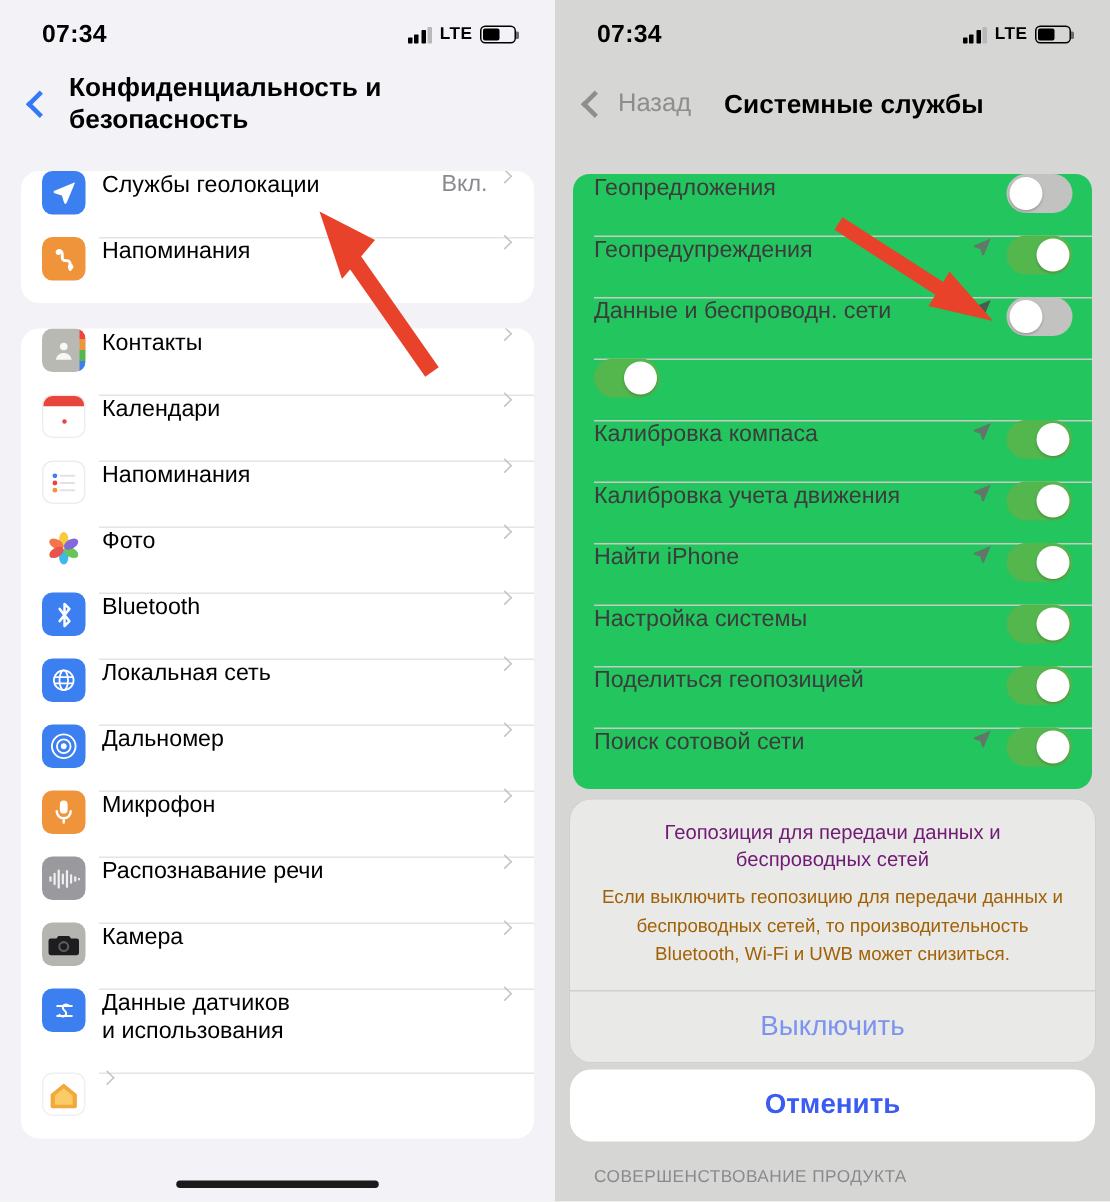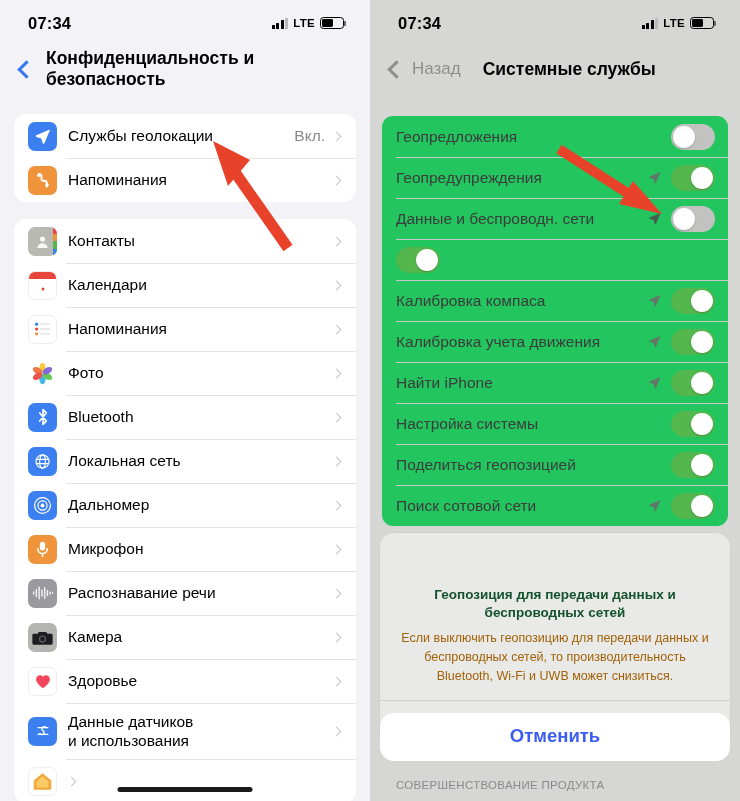--- a/index.html
+++ b/index.html
@@ -42,21 +42,21 @@
       border-bottom: 3px solid #3478f6; transform: rotate(45deg); margin-left: 6px; flex: none; }
   .back-chevron.gray { border-color: #8e8e8e; }
   .nav-title { font-size: 17.5px; font-weight: 700; color:#000; }
   .panel-left .nav-title { margin-left: 13px; }
   .back-label { font-size: 17px; color:#8e8e8e; margin-left: 9px; }
   .panel-right .nav-title { margin-left: 22px; }
 
   
   .card { background:#ffffff; border-radius: 12px; margin: 0 14px; overflow: hidden; }
   .panel-left .card { margin-bottom: 17px; }
-  .row { display:flex; align-items:center; min-height: 44px; padding-left: 14px; position: relative; }
+  .row { display:flex; min-height: 44px; padding-left: 14px; position: relative; }
   .row + .row::before {
     content:""; position:absolute; left: 52px; right: 0; top: 0; height: 1px; background: #e4e4e6;
   }
   .row-ico { width: 29px; height: 29px; border-radius: 7px; flex: none;
              display:flex; align-items:center; justify-content:center; margin-right: 11px; }
   .row-label { font-size: 15.5px; color:#000; flex: 1; line-height: 1.25; }
   .row-value { font-size: 15.5px; color:#8a8a8e; margin-right: 8px; margin-left: 42px; }
   .chev { width: 7px; height: 7px; border-top: 1.8px solid #c4c4c7;
           border-right: 1.8px solid #c4c4c7; transform: rotate(45deg); margin-right: 16px; flex:none; }
 
@@ -75,21 +75,21 @@
   .sw.on  .knob { right: 2px; }
   .sw.off .knob { left: 2px; }
 
   
   .alert {
     position:absolute; left: 10px; right: 10px; top: 533px;
     background:#e9e9e7; border-radius: 14px; overflow:hidden;
     box-shadow: 0 0 0 .5px rgba(0,0,0,.04);
   }
   .alert-body { padding: 13px 18px 14px; text-align:center; }
-  .alert-title { font-size: 13.5px; font-weight: 700; color:#14532d; line-height: 1.35; margin-top: 40px; }
+  .alert-title { font-size: 13.5px; font-weight: 400; color:#701a75; line-height: 1.35; }
   .alert-msg { font-size: 12.5px; color:#a16207; line-height: 1.5; margin-top: 7px; }
   .alert-btn { border-top: 1px solid #d0d0ce; text-align:center; padding: 12px 0 13px;
                font-size: 18.5px; color:#7c93f0; }
   .cancel-btn {
     position:absolute; left: 10px; right: 10px; top: 713px;
     background:#fff; border-radius: 14px; text-align:center;
     padding: 12px 0 14px; font-size: 18.5px; font-weight: 700; color:#3a5cf0;
   }
   .footer-cap { position:absolute; left: 26px; top: 779px; font-size: 11.5px;
                 letter-spacing: .3px; color:#8a8a8e; }
@@ -280,29 +280,20 @@
           <svg width="21" height="17" viewBox="0 0 24 19">
             <path d="M2 5.2h4.4l1.5-2h8.2l1.5 2H22a1.6 1.6 0 0 1 1.6 1.6v9.4A1.6 1.6 0 0 1 22 17.8H2A1.6 1.6 0 0 1 .4 16.2V6.8A1.6 1.6 0 0 1 2 5.2z" fill="#1d1d1f"></path>
             <circle cx="12" cy="11.3" r="4.2" fill="#5a5a5e"></circle>
               <circle cx="12" cy="11.3" r="2.6" fill="#1d1d1f"></circle>
           </svg>
         </span>
         <span class="row-label">Камера</span>
         <span class="chev"></span>
       </div>
 
-      <div class="row">
-        <span class="row-ico" style="background:#fff;border:1px solid #ededed">
-          <svg width="16" height="15" viewBox="0 0 24 22">
-              <path d="M12 21S1.6 14.3 1.6 7.6A5.9 5.9 0 0 1 12 3.9 5.9 5.9 0 0 1 22.4 7.6C22.4 14.3 12 21 12 21z" fill="#f2465c"></path>
-            </svg>
-        </span>
-        <span class="row-label">Здоровье</span>
-        <span class="chev"></span>
-      </div>
 
       <div class="row" style="min-height:56px">
         <span class="row-ico" style="background:#3b7ff0">
           <svg width="18" height="18" viewBox="0 0 24 24" fill="none" stroke="#fff" stroke-width="1.8" stroke-linecap="round">
             <path d="M16.5 7.5c-3-2.5-6-1-6 1.5s3 2.5 3 5-3 4-6 1.5"></path>
             <path d="M5.5 7.5h13M5.5 16.5h13"></path>
           </svg>
         </span>
         <span class="row-label" style="white-space:pre-line">Данные датчиков
 и использования</span>

